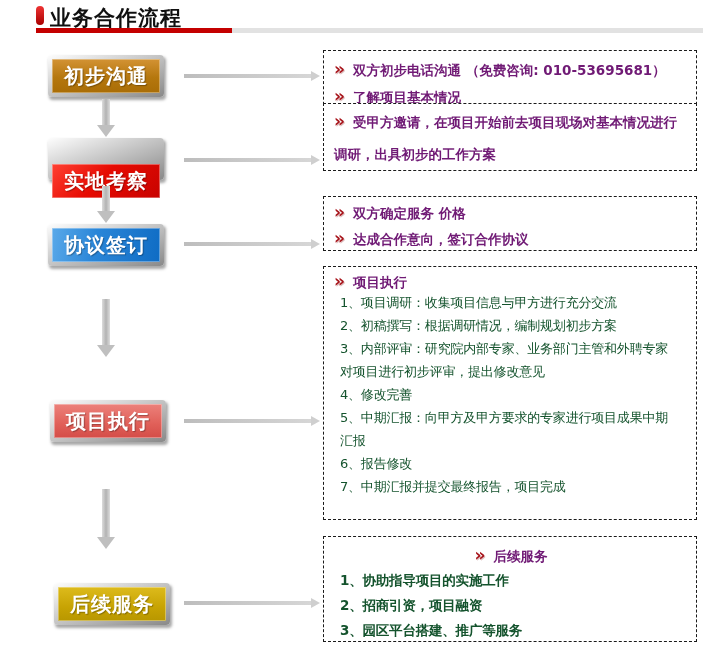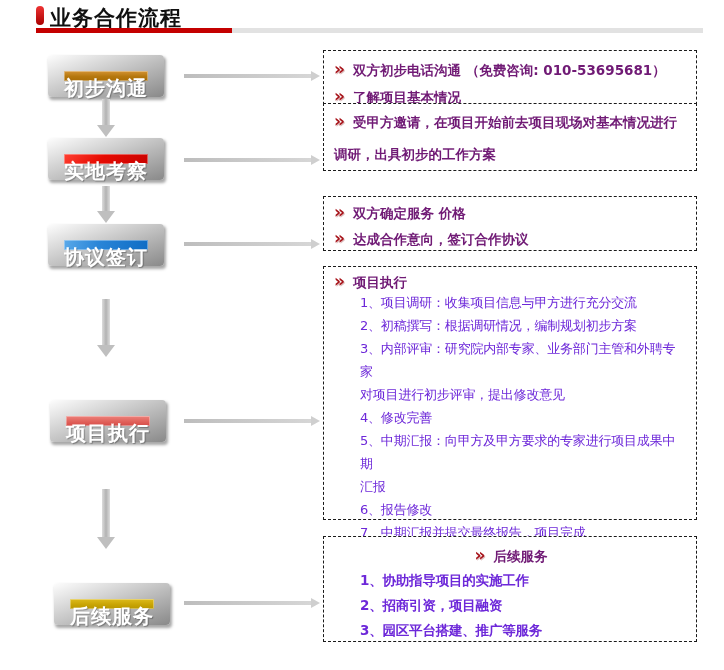--- a/index.html
+++ b/index.html
@@ -8,29 +8,29 @@
 
   
   .hdr-bar { position:absolute; left:36px; top:6px; width:8px; height:19px; border-radius:4px;
              background:linear-gradient(180deg,#ee3333,#a80000); }
   .hdr-title { position:absolute; left:50px; top:4px; font-size:21px; font-weight:bold;
                color:#101010; letter-spacing:1px; white-space:nowrap; }
   .hdr-line-red  { position:absolute; left:36px;  top:28px; width:196px; height:5px; background:#c40000; }
   .hdr-line-gray { position:absolute; left:232px; top:28px; width:471px; height:5px; background:#e2e2e2; }
 
   
-  .step { position:absolute; left:48px; width:116px; height:42px; padding:16px; border-radius:4px;
+  .step { position:absolute; left:48px; width:116px; height:42px; padding:4px; border-radius:4px;
           background:linear-gradient(160deg,#fdfdfd 0%,#c9c9c9 45%,#898989 100%);
           box-shadow:1.5px 2.5px 3px rgba(0,0,0,0.35); }
   .step-inner { width:100%; height:100%; text-align:center; line-height:34px; font-size:20px;
                 font-weight:bold; color:#ffffff; letter-spacing:1px; border-radius:1px;
                 text-shadow:1px 1px 1px rgba(0,0,0,0.3);
                 box-shadow:inset 0 0 0 1px rgba(255,255,255,0.35); white-space:nowrap; }
   .c1 { background:linear-gradient(180deg,#d39334 0%,#b5770e 55%,#a96d06 100%); }
-  .c2 { background:linear-gradient(135deg,#ff4133 0%,#e60b02 45%,#c80200 100%); }
+  .c2 { background:linear-gradient(135deg,#ff4133 0%,#e60b02 45%,#c80200 100%);margin-top:22px; }
   .c3 { background:linear-gradient(100deg,#5aa9e9 0%,#2a86d8 40%,#0f6cc4 100%); }
   .c4 { background:linear-gradient(180deg,#ec817b 0%,#e05f58 60%,#d44d48 100%); }
   .c5 { background:linear-gradient(180deg,#ddbb1c 0%,#c7a303 60%,#b89700 100%); }
 
   
   .vbar { position:absolute; left:102px; width:8px;
           background:linear-gradient(90deg,#dcdcdc,#b2b2b2 50%,#dcdcdc); }
   .vtri { position:absolute; left:97px; width:0; height:0;
           border-left:9px solid transparent; border-right:9px solid transparent;
           border-top:12px solid #bfbfbf; }
@@ -40,21 +40,21 @@
           border-top:5px solid transparent; border-bottom:5px solid transparent;
           border-left:9px solid #cfcfcf; }
 
   
   .panel { position:absolute; left:323px; width:374px; border:1px dashed #1a1a1a;
            padding:5px 8px 0 10px; background:#ffffff; }
   .prow { display:block; }
   .chev { color:#a8141b; font-weight:bold; font-size:17px; margin-right:8px;
           text-shadow:1px 1px 0 rgba(120,0,0,0.25); }
   .ptext { font-weight:bold; color:#701a75; font-size:13.5px; white-space:pre-wrap; }
-  .plist-item { margin-left:26px; font-size:13px; color:#6d28d9; line-height:23px;
+  .plist-item { margin-left:6px; font-size:13px; color:#14532d; line-height:23px;
                 white-space:pre-wrap; letter-spacing:-0.2px; }
   .p1 .prow { line-height:26px; }
   .p2 .prow { line-height:32px; }
   .p3 .prow { line-height:25px; }
   .p4 .prow { line-height:17px; }
   .p5 .prow { line-height:24px;text-align:center; }
   .p5 .plist-item { line-height:25px; font-size:13.5px;font-weight:bold; }
 </style>
 </head>
 <body>

